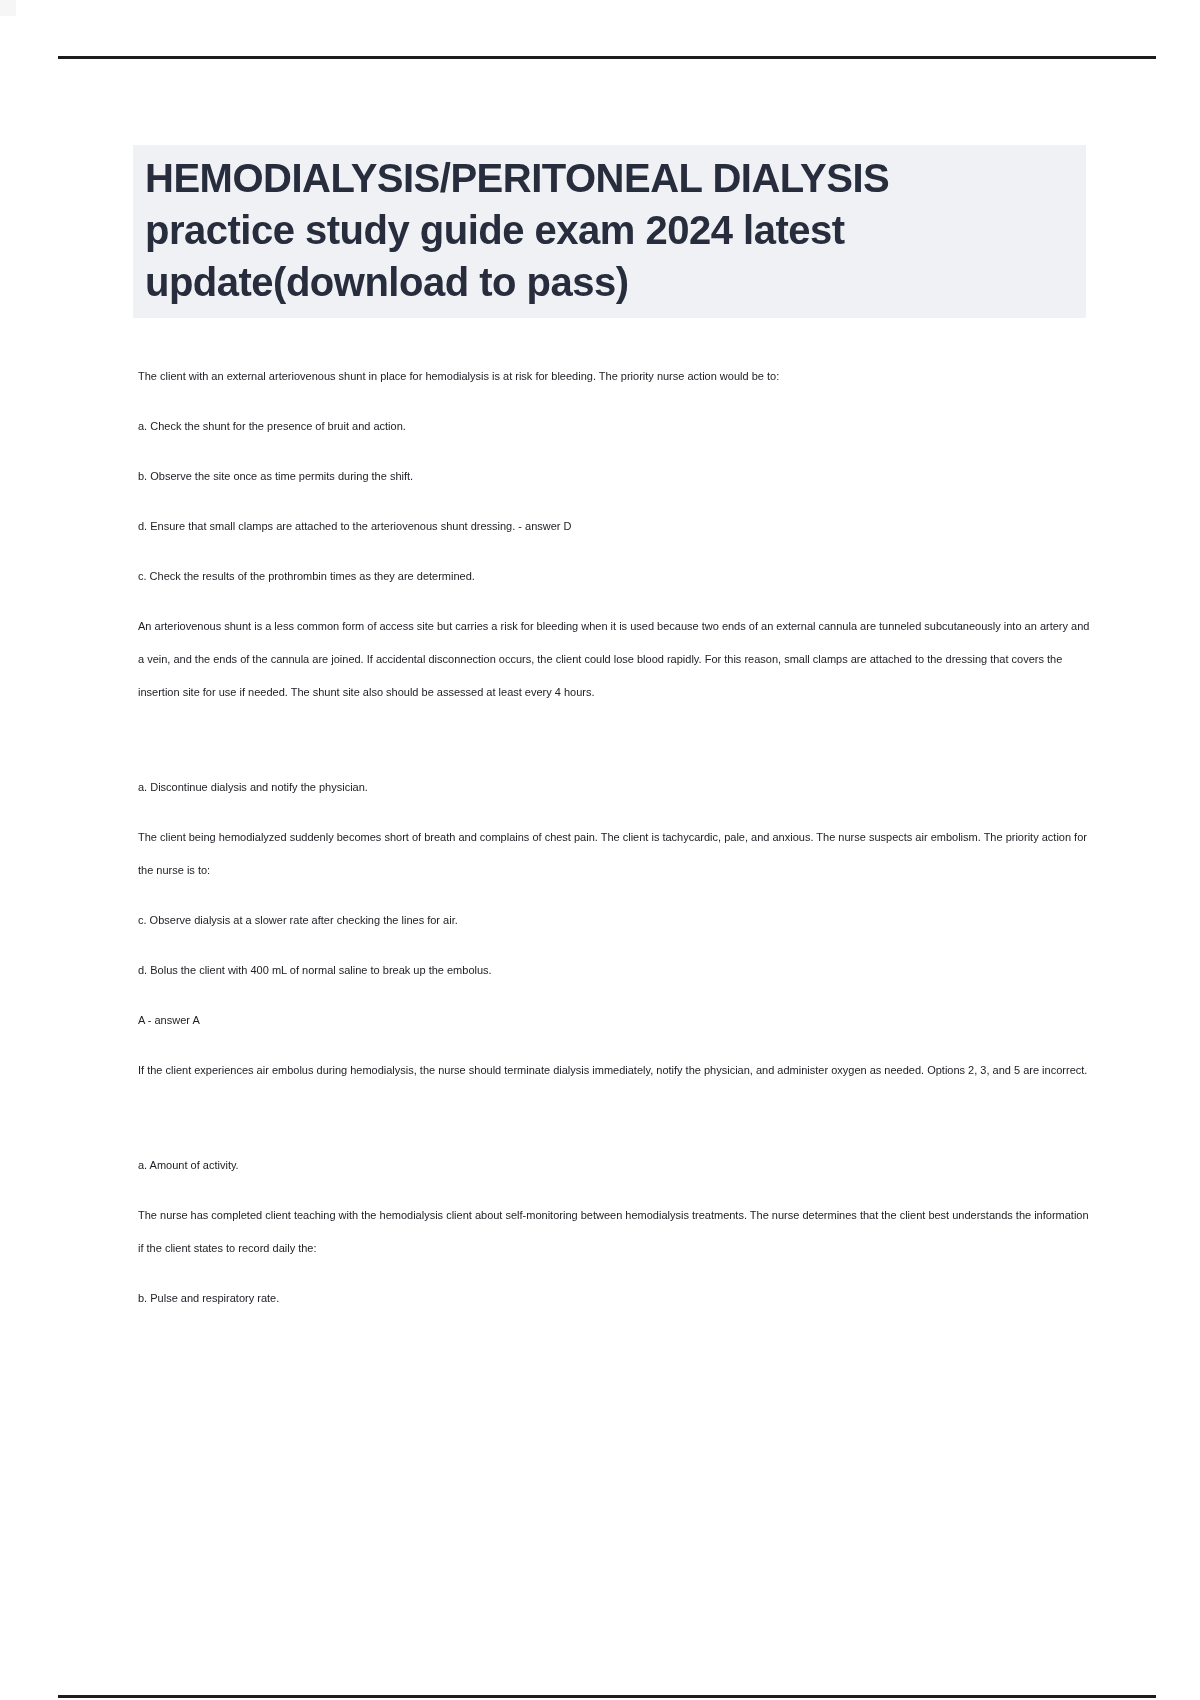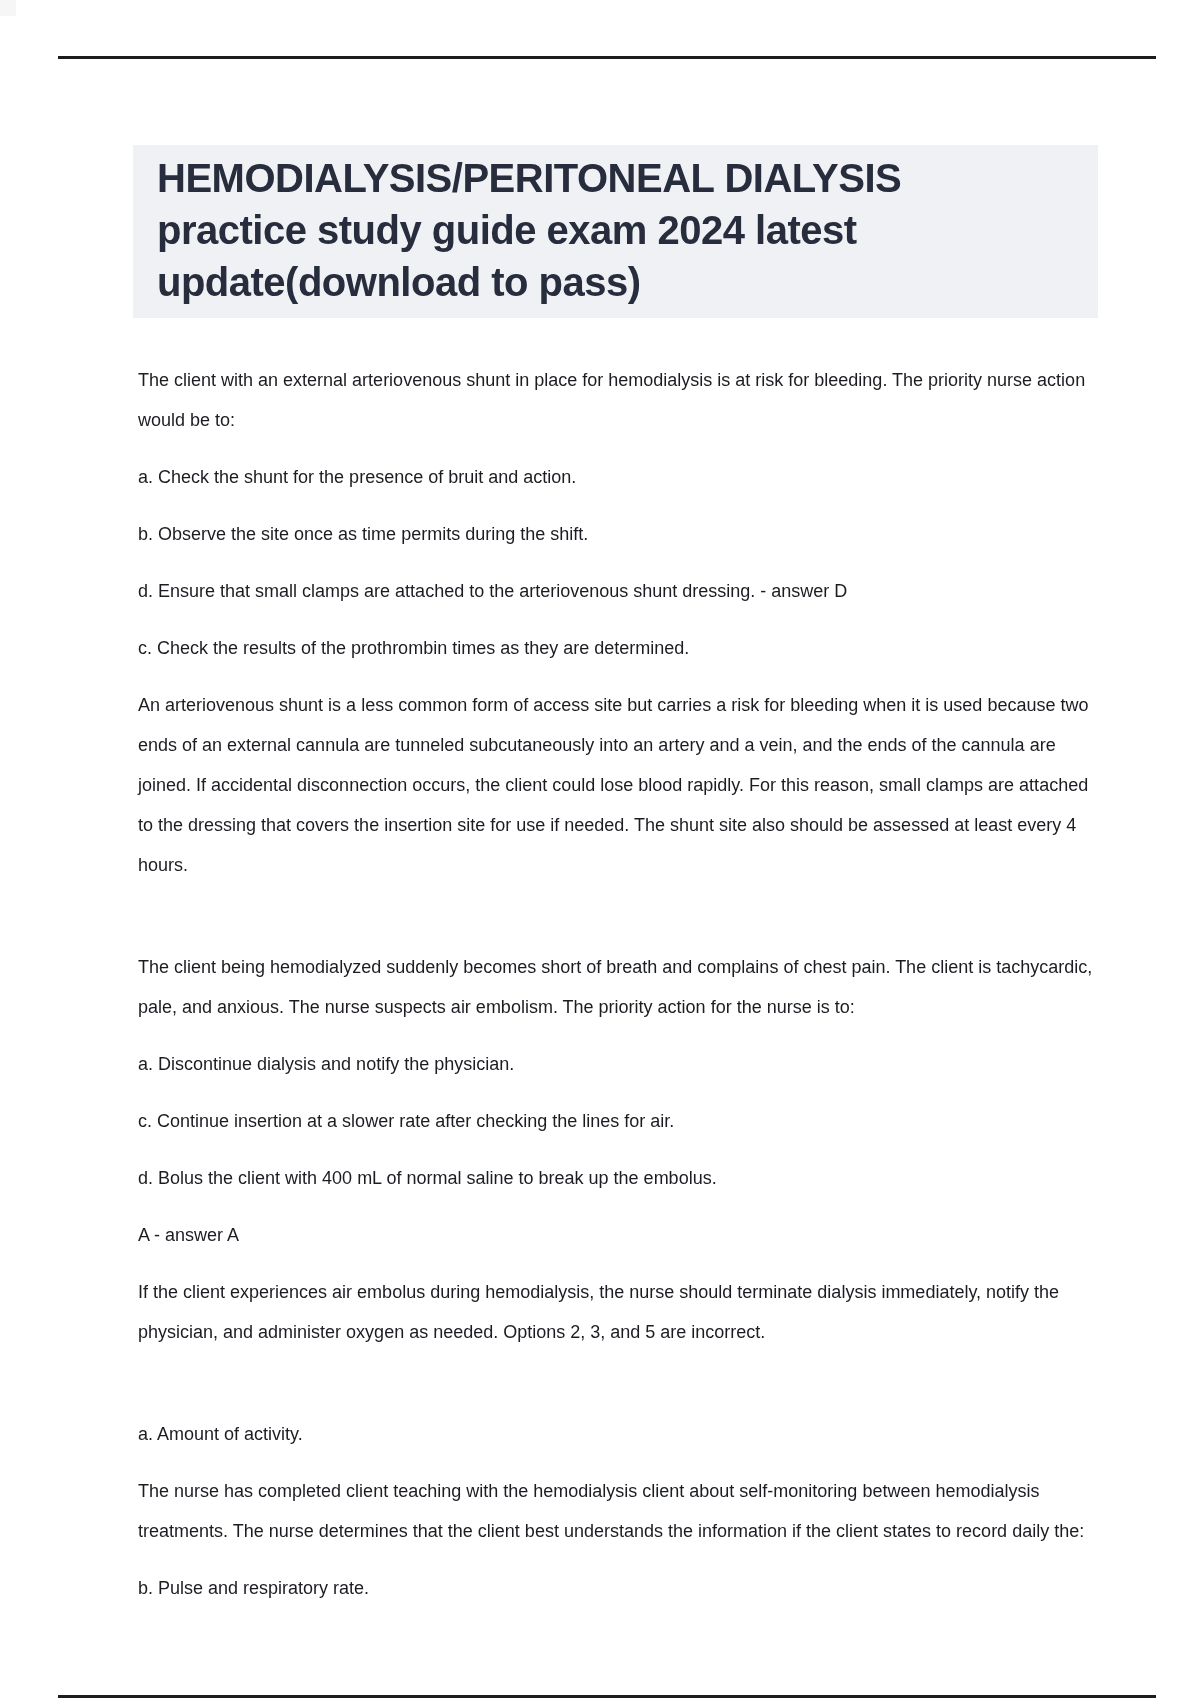--- a/index.html
+++ b/index.html
@@ -29,42 +29,42 @@
   }
   .rule.top { top: 56px; }
   .rule.bottom { top: 1695px; }
 
   .title-block {
     position: absolute;
     left: 133px;
     top: 145px;
     width: 941px;
     background: #f0f1f5;
-    padding: 7px 0 10px 24px;
+    padding: 7px 0 10px 12px;
   }
   .title-line {
     font-size: 40px;
     line-height: 52px;
     font-weight: bold;
     color: #272d3d;
     letter-spacing: -0.5px;
     white-space: nowrap;
   }
 
   .content {
     position: absolute;
     left: 138px;
     top: 360px;
     width: 958px;
     color: #1b1d22;
   }
   .content p {
     margin: 0 0 17px 0;
-    font-size: 18px;
-    line-height: 40px;
+    font-size: 11px;
+    line-height: 33px;
   }
   .section-gap {
     height: 45px;
   }
 </style>
 </head>
 <body>
 
 <div class="corner-artifact"></div>
 
@@ -80,23 +80,23 @@
 
   <p>The client with an external arteriovenous shunt in place for hemodialysis is at risk for bleeding. The priority nurse action would be to:</p>
   <p>a. Check the shunt for the presence of bruit and action.</p>
   <p>b. Observe the site once as time permits during the shift.</p>
   <p>d. Ensure that small clamps are attached to the arteriovenous shunt dressing. - answer D</p>
   <p>c. Check the results of the prothrombin times as they are determined.</p>
   <p>An arteriovenous shunt is a less common form of access site but carries a risk for bleeding when it is used because two ends of an external cannula are tunneled subcutaneously into an artery and a vein, and the ends of the cannula are joined. If accidental disconnection occurs, the client could lose blood rapidly. For this reason, small clamps are attached to the dressing that covers the insertion site for use if needed. The shunt site also should be assessed at least every 4 hours.</p>
 
   <div class="section-gap"></div>
 
+  <p>a. Discontinue dialysis and notify the physician.</p>
   <p>The client being hemodialyzed suddenly becomes short of breath and complains of chest pain. The client is tachycardic, pale, and anxious. The nurse suspects air embolism. The priority action for the nurse is to:</p>
-  <p>a. Discontinue dialysis and notify the physician.</p>
-  <p>c. Continue insertion at a slower rate after checking the lines for air.</p>
+  <p>c. Observe dialysis at a slower rate after checking the lines for air.</p>
   <p>d. Bolus the client with 400 mL of normal saline to break up the embolus.</p>
   <p>A - answer A</p>
   <p>If the client experiences air embolus during hemodialysis, the nurse should terminate dialysis immediately, notify the physician, and administer oxygen as needed. Options 2, 3, and 5 are incorrect.</p>
 
   <div class="section-gap"></div>
 
   <p>a. Amount of activity.</p>
   <p>The nurse has completed client teaching with the hemodialysis client about self-monitoring between hemodialysis treatments. The nurse determines that the client best understands the information if the client states to record daily the:</p>
   <p>b. Pulse and respiratory rate.</p>
 

